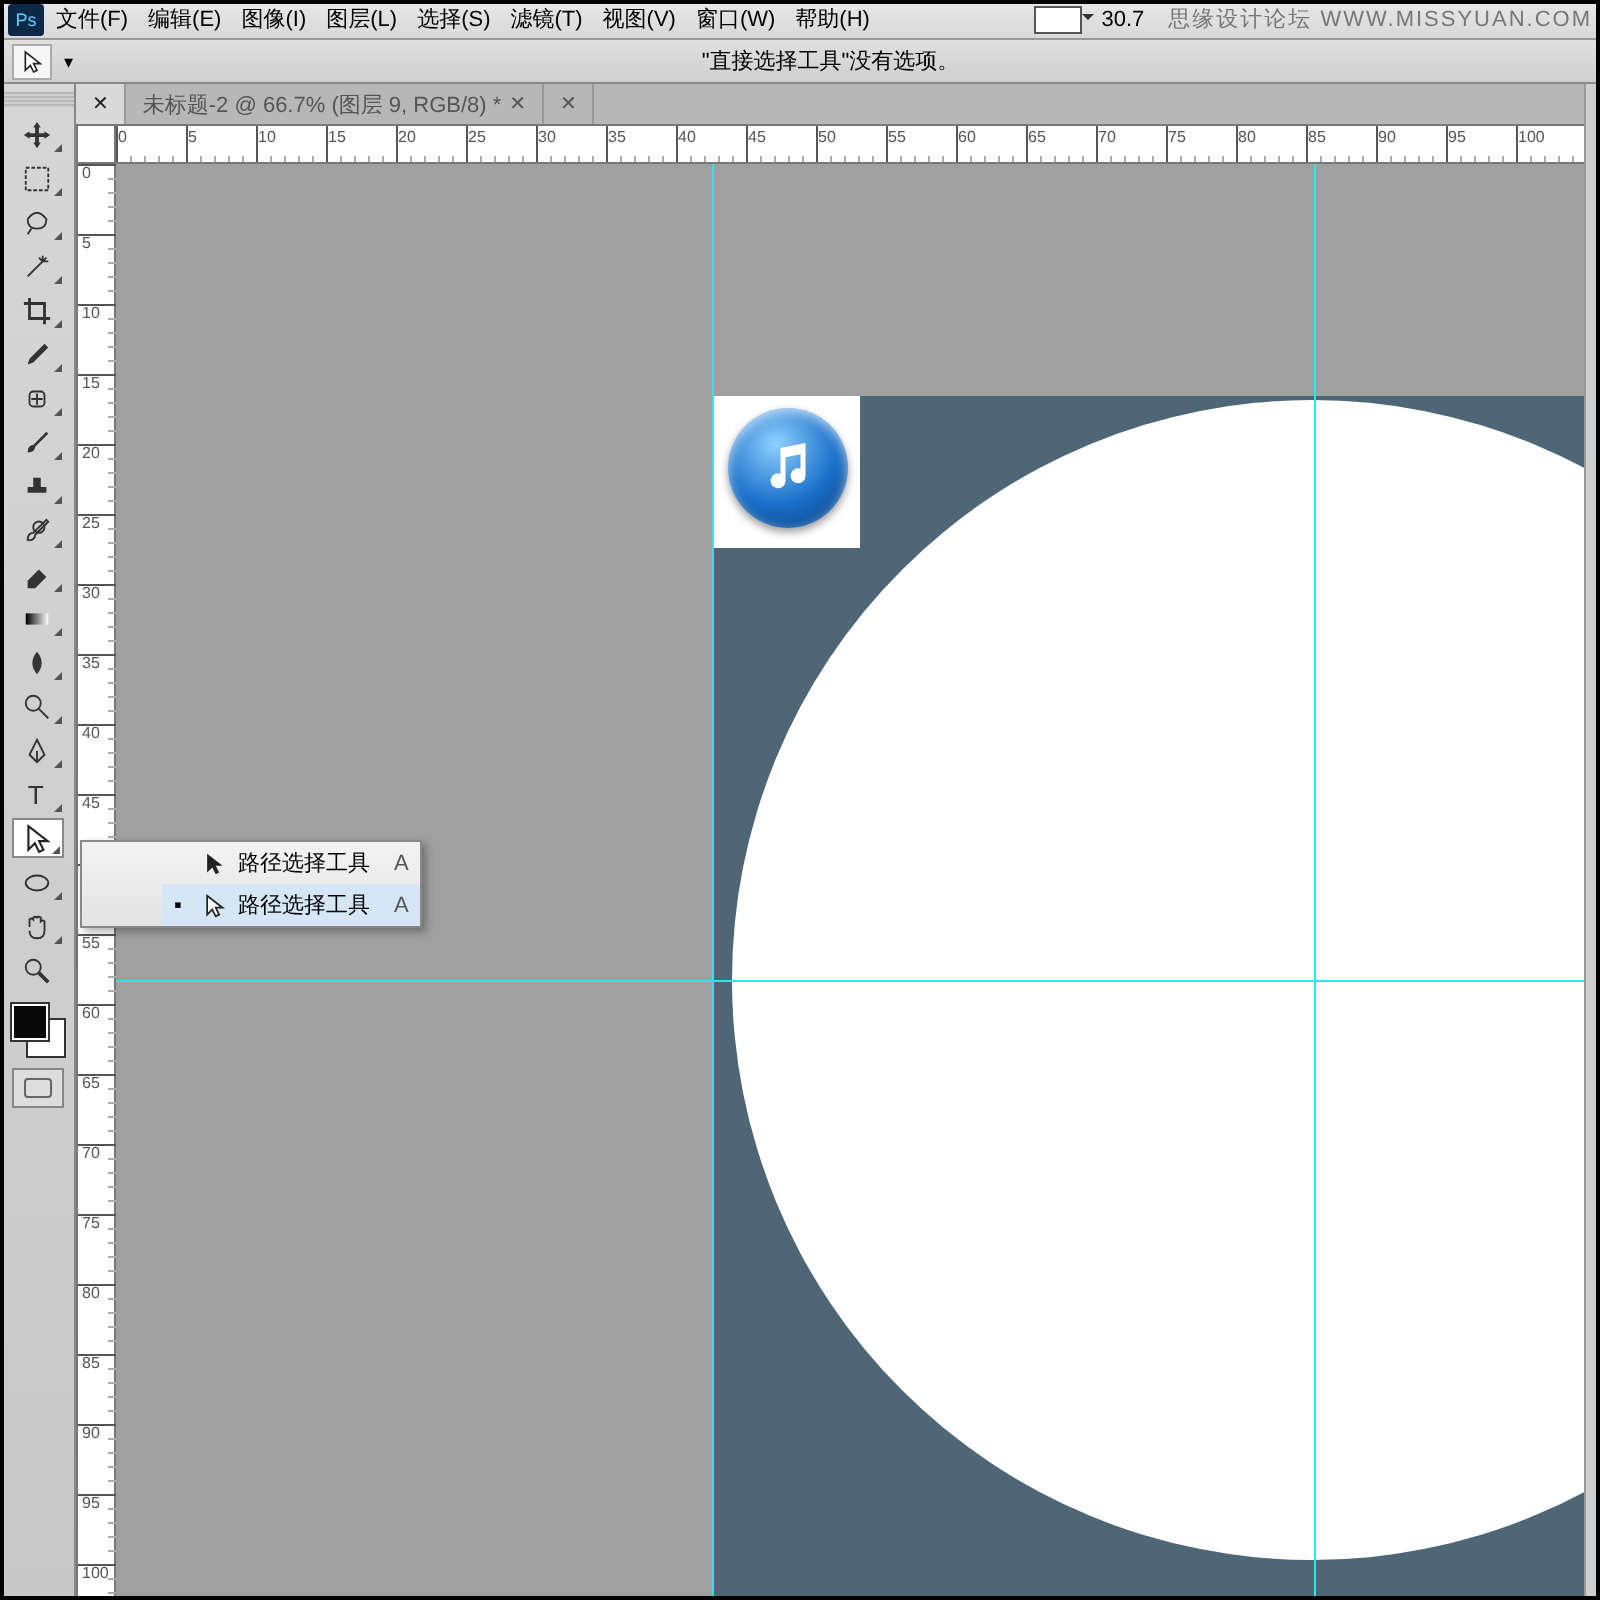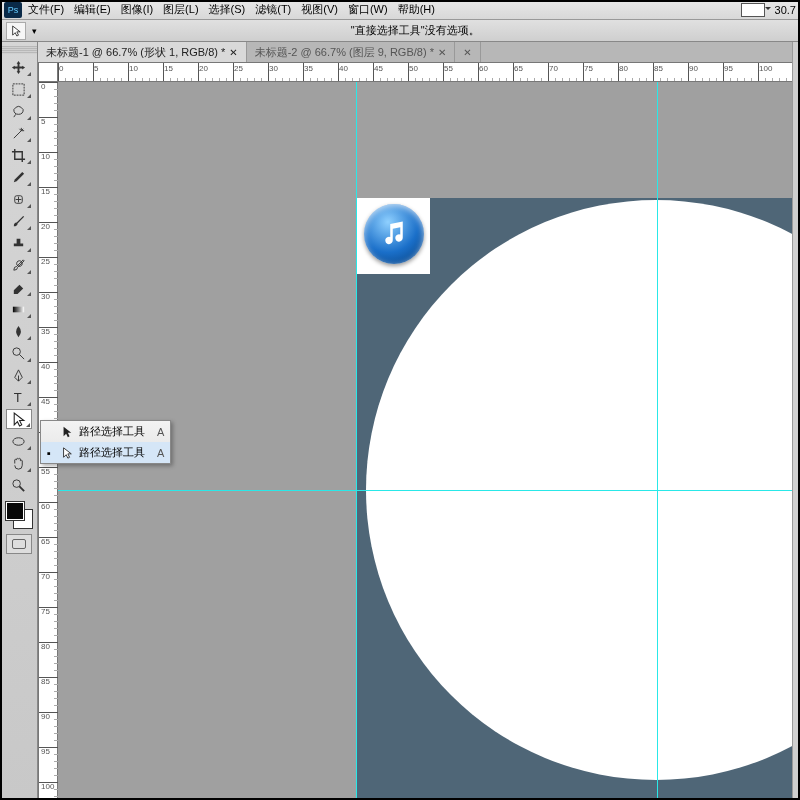--- a/index.html
+++ b/index.html
@@ -48,21 +48,21 @@
 
 .canvas { position:absolute; left:58px; top:82px; right:0; bottom:0; background:#a0a0a0; overflow:hidden; }
 .doc { position:absolute; left:298px; top:116px; width:700px; height:700px; background:#4f6677; }
 .doc .white-strip { position:absolute; left:0; top:0; width:74px; height:76px; background:#fff; }
 .doc .itunes { position:absolute; left:8px; top:6px; width:60px; height:60px; border-radius:50%; background:radial-gradient(circle at 40% 30%, #8fd0ff, #1a6fc9 55%, #063a74); box-shadow: inset 0 2px 6px rgba(255,255,255,.7), 0 2px 4px rgba(0,0,0,.4); display:flex; align-items:center; justify-content:center; }
 .doc .itunes svg { width:30px; height:30px; }
 .doc .bigcircle { position:absolute; left:10px; top:2px; width:580px; height:580px; border-radius:50%; background:#fff; }
 .guide-v { position:absolute; top:0; bottom:0; width:1px; background:#29e8e8; }
 .guide-h { position:absolute; left:0; right:0; height:1px; background:#29e8e8; }
 
-.tool-flyout { position:absolute; left:40px; top:420px; background:linear-gradient(#f3f3f3,#e3e3e3); border:1px solid #888; box-shadow:2px 2px 4px rgba(0,0,0,.3); font-size:11px; }
+.tool-flyout { position:absolute; left:40px; top:420px; background:linear-gradient(#f3f3f3,#e3e3e3); border:1px solid #888; box-shadow:2px 2px 4px rgba(0,0,0,.3); font-size:11px;padding-left:40px; }
 .tool-flyout .row { display:flex; align-items:center; padding:3px 6px; gap:6px; cursor:default; }
 .tool-flyout .row.sel { background:#d5e6f7; }
 .tool-flyout .mk { width:8px; }
 .tool-flyout svg { width:12px; height:12px; }
 .tool-flyout .key { margin-left:6px; color:#555; }
 
 .rightbar { position:absolute; right:0; top:42px; width:8px; bottom:0; background:#cfcfcf; border-left:1px solid #999; }
 
 .border { position:absolute; inset:0; border:2px solid #000; pointer-events:none; }
 </style>
@@ -76,20 +76,21 @@
   <span class="menu-item">图像(I)</span>
   <span class="menu-item">图层(L)</span>
   <span class="menu-item">选择(S)</span>
   <span class="menu-item">滤镜(T)</span>
   <span class="menu-item">视图(V)</span>
   <span class="menu-item">窗口(W)</span>
   <span class="menu-item">帮助(H)</span>
   <div class="spacer"></div>
   <div class="screen-icon"></div>
   <span class="zoom-readout">30.7</span>
+  <span class="watermark" style="margin-left:12px;">思缘设计论坛  WWW.MISSYUAN.COM</span>
 </div>
 
 <div class="optionsbar">
   <div class="opt-cursor">
     <svg viewBox="0 0 12 14">
         <path d="M2 1 L2 12 L5 9 L7 13 L9 12 L7 8 L11 8 Z" fill="#fff" stroke="#222"></path>
       </svg>
   </div>
   <span style="font-size:9px;">▾</span>
   <div class="opt-msg">"直接选择工具"没有选项。</div>
@@ -230,21 +231,20 @@
     <div class="bg"></div>
     <div class="fg"></div>
   </div>
   <div class="quickmask">
       <div class="inner"></div>
     </div>
 </div>
 
 <div class="tabbar">
   <div class="tab active">
-      <span>未标题-1 @ 66.7% (形状 1, RGB/8) *</span>
       <span class="close">✕</span>
     </div>
   <div class="tab">
       <span>未标题-2 @ 66.7% (图层 9, RGB/8) *</span>
       <span class="close">✕</span>
     </div>
   <div class="tab">
       <span class="close">✕</span>
     </div>
 </div>

